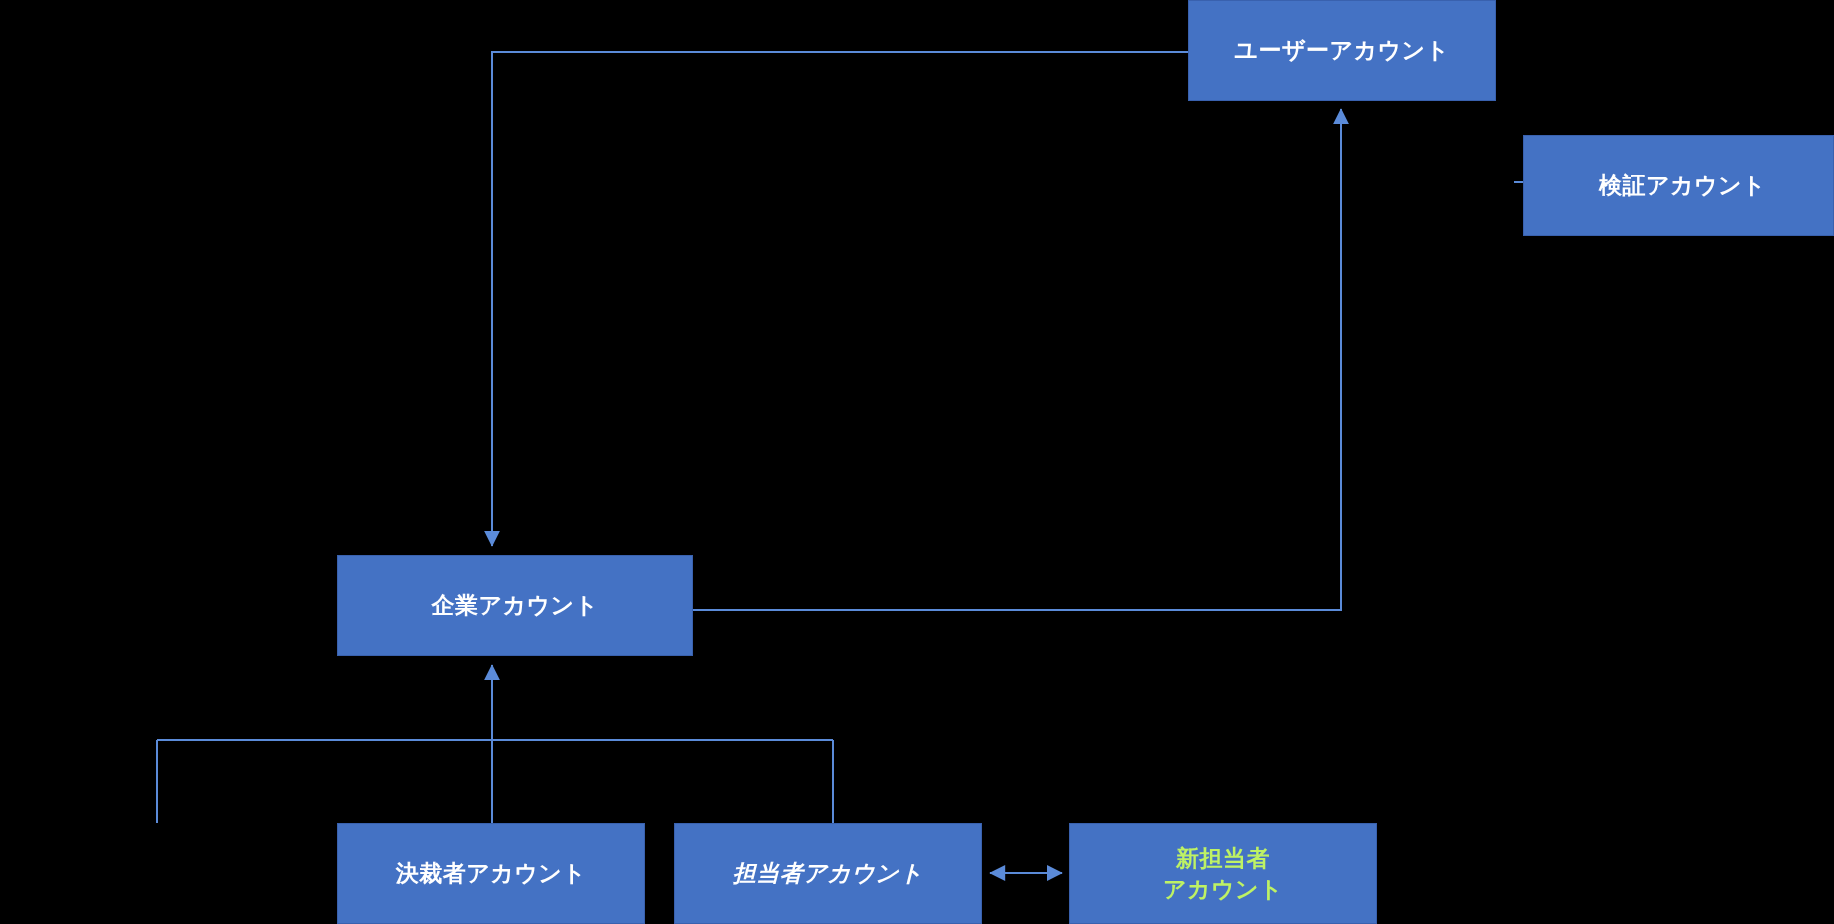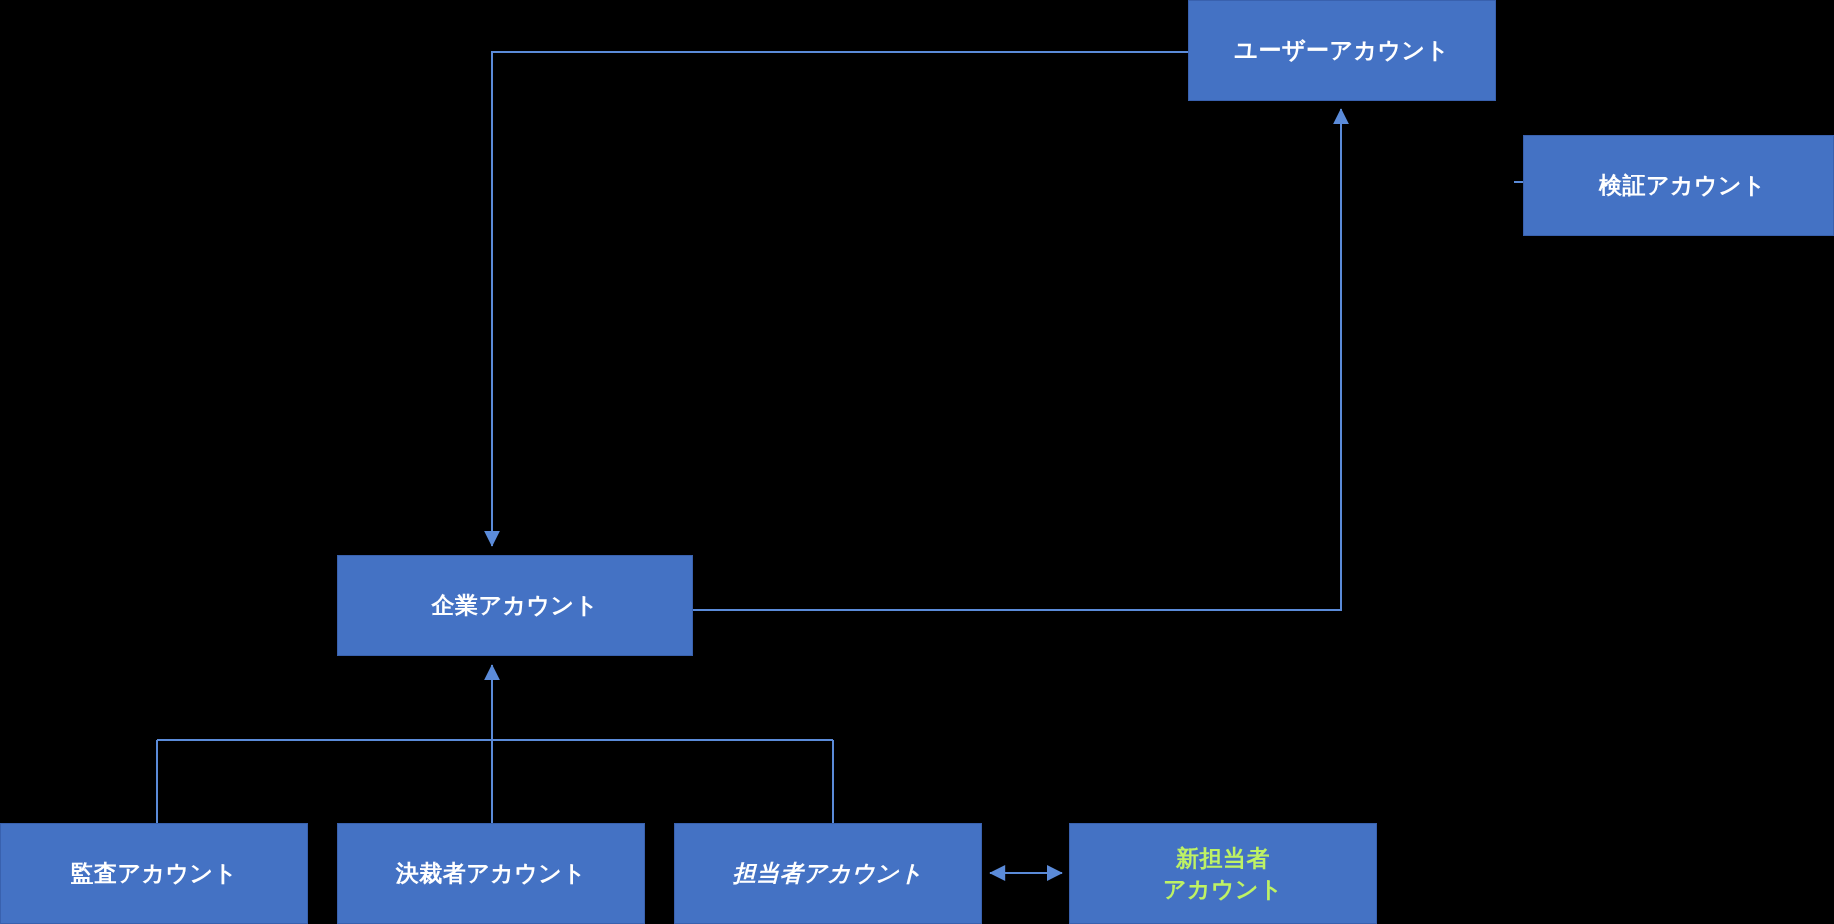--- a/index.html
+++ b/index.html
@@ -74,23 +74,20 @@
   </div>
 
   <div class="node" style="left: 1523px; top: 135px; width: 311px; height: 101px; background: rgb(68, 114, 196); border-color: rgb(57, 97, 174); padding-left: 8px;">
     <span class="node-label" style="color: rgb(255, 255, 255);">検証アカウント</span>
   </div>
 
   <div class="node" style="left: 337px; top: 555px; width: 356px; height: 101px; background: rgb(68, 114, 196); border-color: rgb(57, 97, 174);">
     <span class="node-label" style="color: rgb(255, 255, 255);">企業アカウント</span>
   </div>
 
-  <div class="node" style="left: 0px; top: 823px; width: 308px; height: 101px; background: rgb(68, 114, 196); border-color: rgb(57, 97, 174);">
-    <span class="node-label" style="color: rgb(255, 255, 255);">監査アカウント</span>
-  </div>
 
   <div class="node" style="left: 337px; top: 823px; width: 308px; height: 101px; background: rgb(68, 114, 196); border-color: rgb(57, 97, 174);">
     <span class="node-label" style="color: rgb(255, 255, 255);">決裁者アカウント</span>
   </div>
 
   <div class="node" style="left: 674px; top: 823px; width: 308px; height: 101px; background: rgb(68, 114, 196); border-color: rgb(57, 97, 174); font-style: italic;">
     <span class="node-label" style="color: rgb(255, 255, 255);">担当者アカウント</span>
   </div>
 
   <div class="node" style="left: 1069px; top: 823px; width: 308px; height: 101px; background: rgb(68, 114, 196); border-color: rgb(57, 97, 174);">

